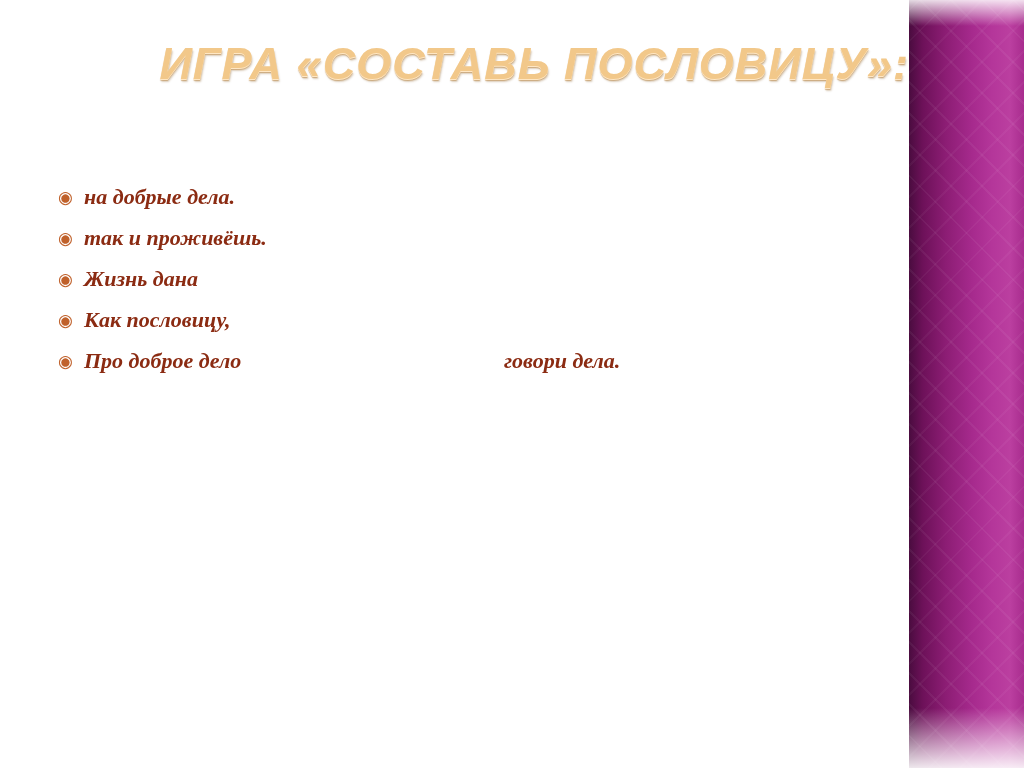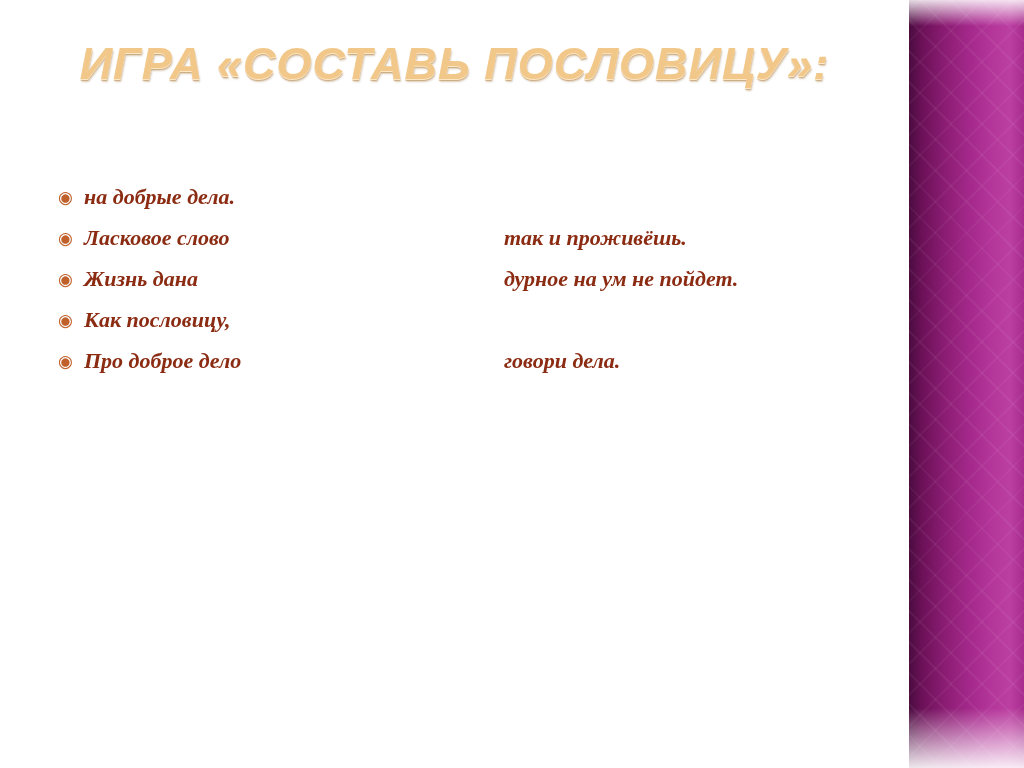--- a/index.html
+++ b/index.html
@@ -65,21 +65,21 @@
     background: linear-gradient(to top, rgba(255,255,255,0.9), rgba(255,255,255,0));
     z-index: 3;
   }
 
   
   .title {
     position: absolute;
     top: 38px;
     left: 0;
     width: 909px;
-    text-align: center;
+    text-align: right;
     font-family: "Liberation Sans", sans-serif;
     font-weight: bold;
     font-style: italic;
     font-size: 45px;
     letter-spacing: 1px;
     text-transform: uppercase;
     color: #f2c88a;
     text-shadow:
       0 1px 0 #ffe7c4,
       0 2px 1px rgba(180,120,40,0.45),
@@ -141,28 +141,26 @@
 
   <div class="list">
 
     <div class="list-item">
       <span class="bullet">◉</span>
       <span class="item-right">на добрые дела.</span>
     </div>
 
     <div class="list-item">
       <span class="bullet">◉</span>
-      <span class="item-left">Ласковое слово</span>
       <span class="item-right">так и проживёшь.</span>
     </div>
 
     <div class="list-item">
       <span class="bullet">◉</span>
       <span class="item-left">Жизнь дана</span>
-      <span class="item-right">дурное на ум не пойдет.</span>
     </div>
 
     <div class="list-item">
       <span class="bullet">◉</span>
       <span class="item-left">Как пословицу,</span>
     </div>
 
     <div class="list-item">
       <span class="bullet">◉</span>
       <span class="item-left">Про доброе дело</span>

